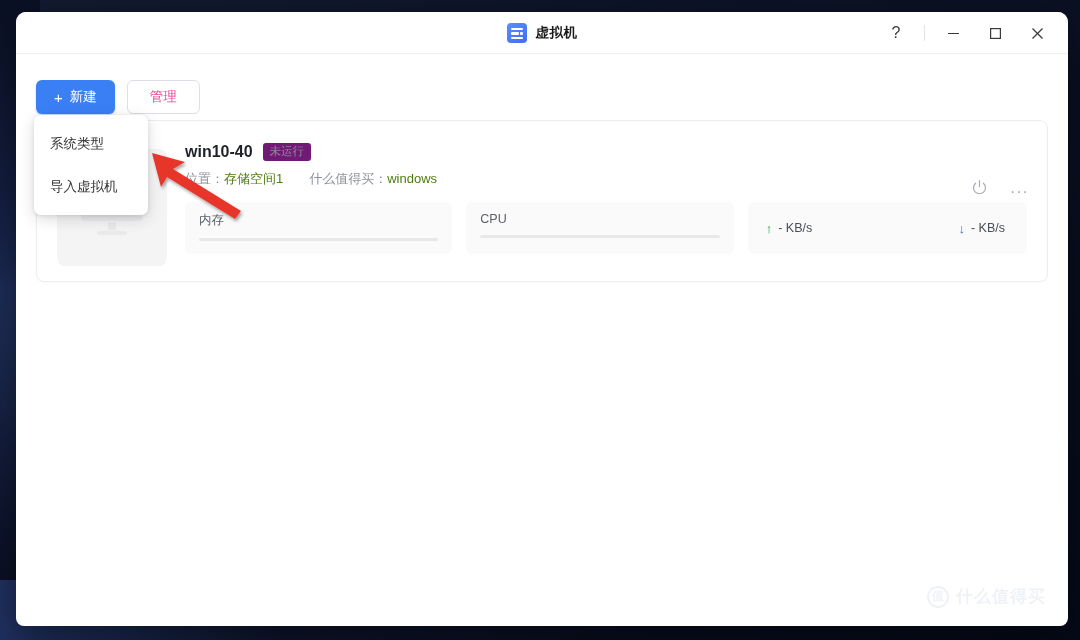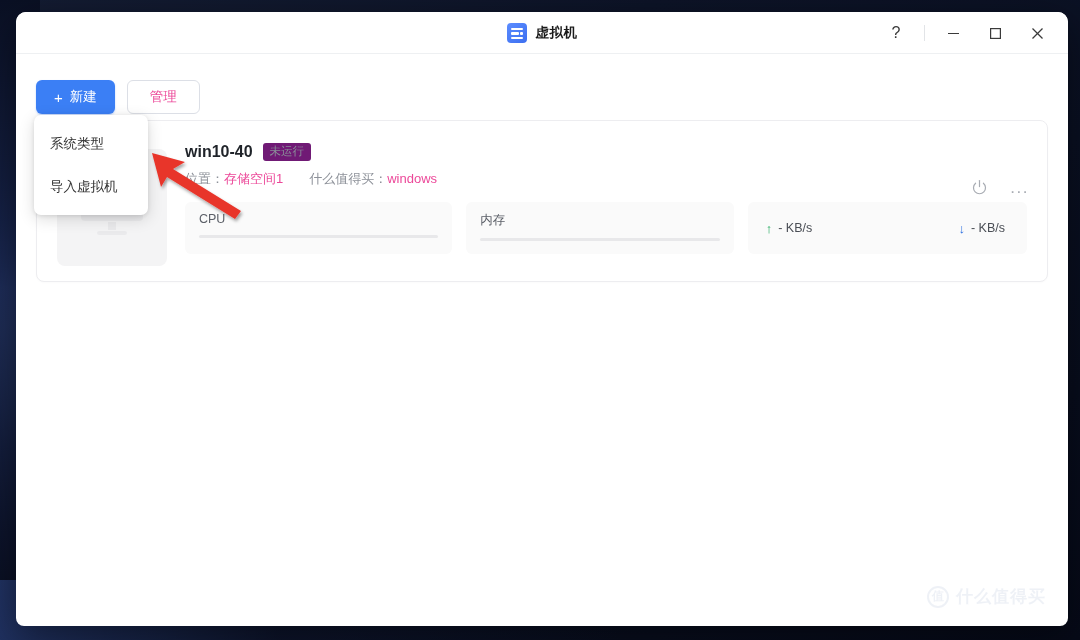--- a/index.html
+++ b/index.html
@@ -200,21 +200,21 @@
     border-radius: 3px;
     padding: 3px 7px;
     line-height: 1;
   }
 
   .vm-meta {
     margin-top: 9px;
     display: flex; align-items: center; gap: 26px;
     font-size: 13px; color: #8d9199;
   }
-  .vm-meta .val { color: #ec4899; }
+  .vm-meta .val { color: #4d7c0f; }
 
   .stats {
     margin-top: 14px;
     display: flex; gap: 14px;
   }
   .stat-box {
     background: #fafafa;
     border-radius: 6px;
     height: 52px;
     padding: 10px 14px 0 14px;
@@ -353,25 +353,25 @@
           <div>
             <span>位置：</span><span class="val">存储空间1</span>
           </div>
           <div>
             <span>什么值得买：</span><span class="val">windows</span>
           </div>
         </div>
 
         <div class="stats">
           <div class="stat-box">
-            <div class="stat-label">CPU</div>
+            <div class="stat-label">内存</div>
             <div class="bar"></div>
           </div>
           <div class="stat-box">
-            <div class="stat-label">内存</div>
+            <div class="stat-label">CPU</div>
             <div class="bar"></div>
           </div>
           <div class="stat-net">
             <div class="net-item">
               <span class="arrow-up">↑</span>
               <span>- KB/s</span>
             </div>
             <div class="net-item">
               <span class="arrow-down">↓</span>
               <span>- KB/s</span>

